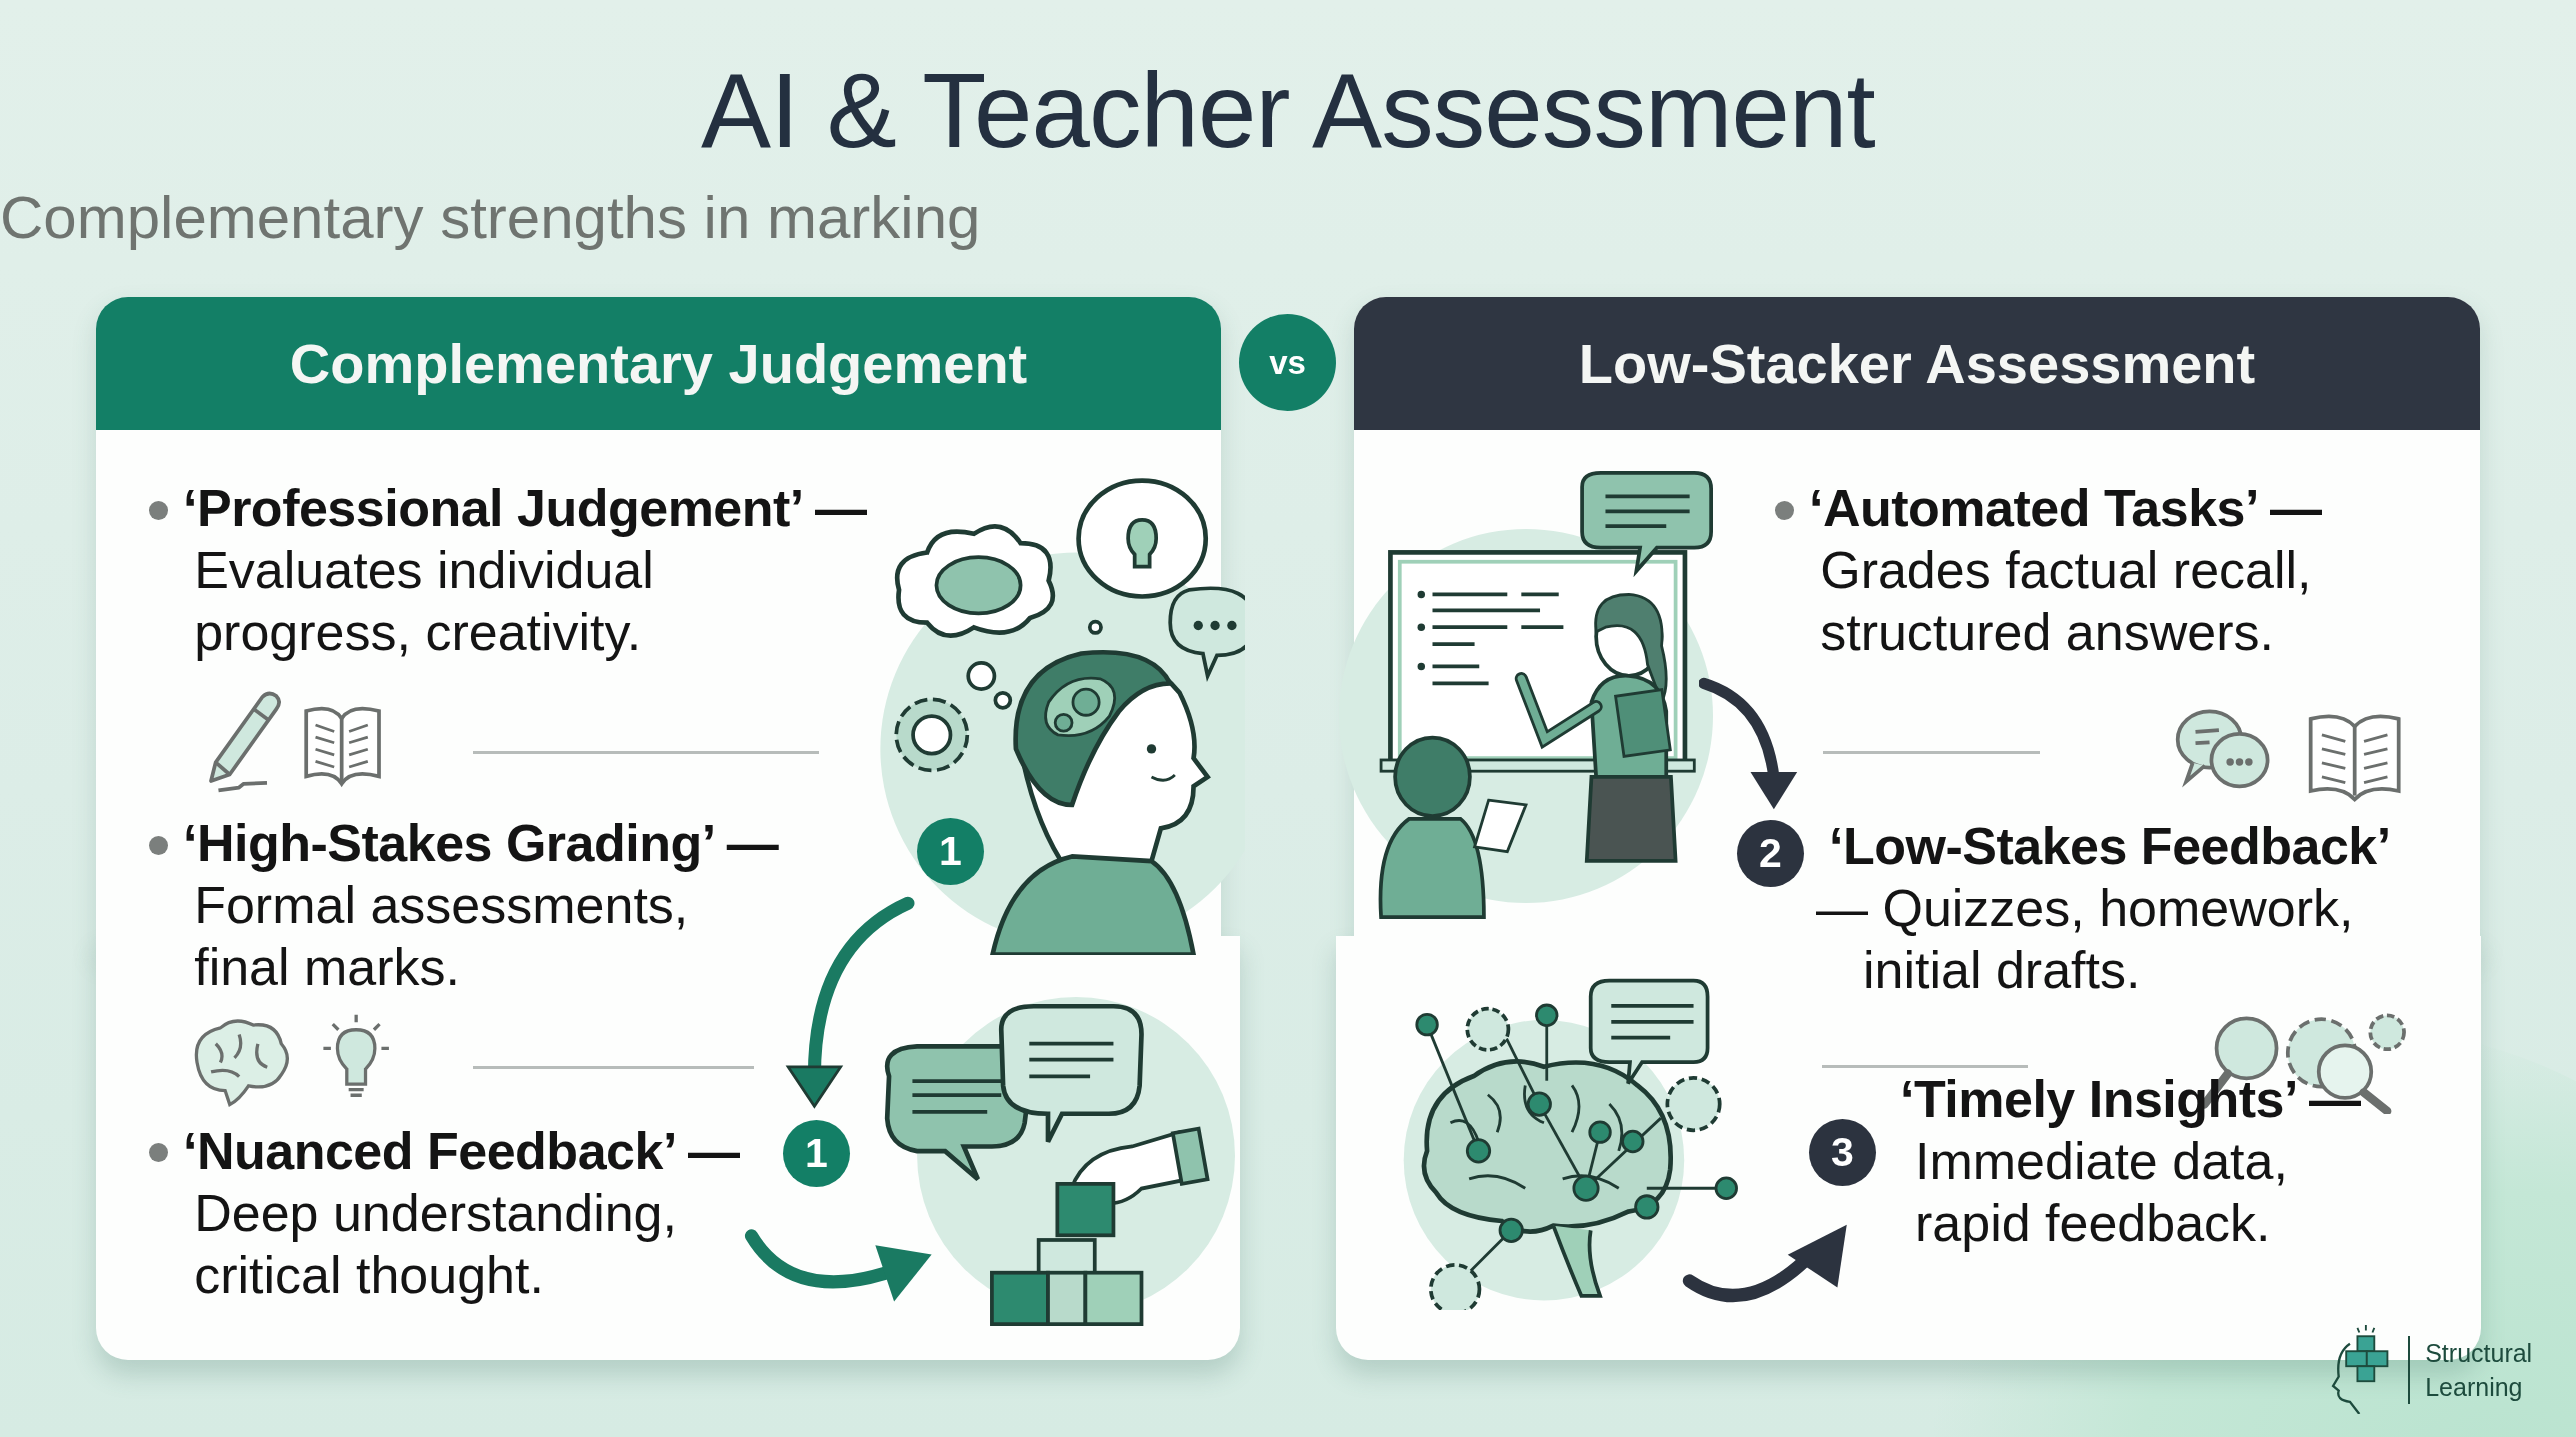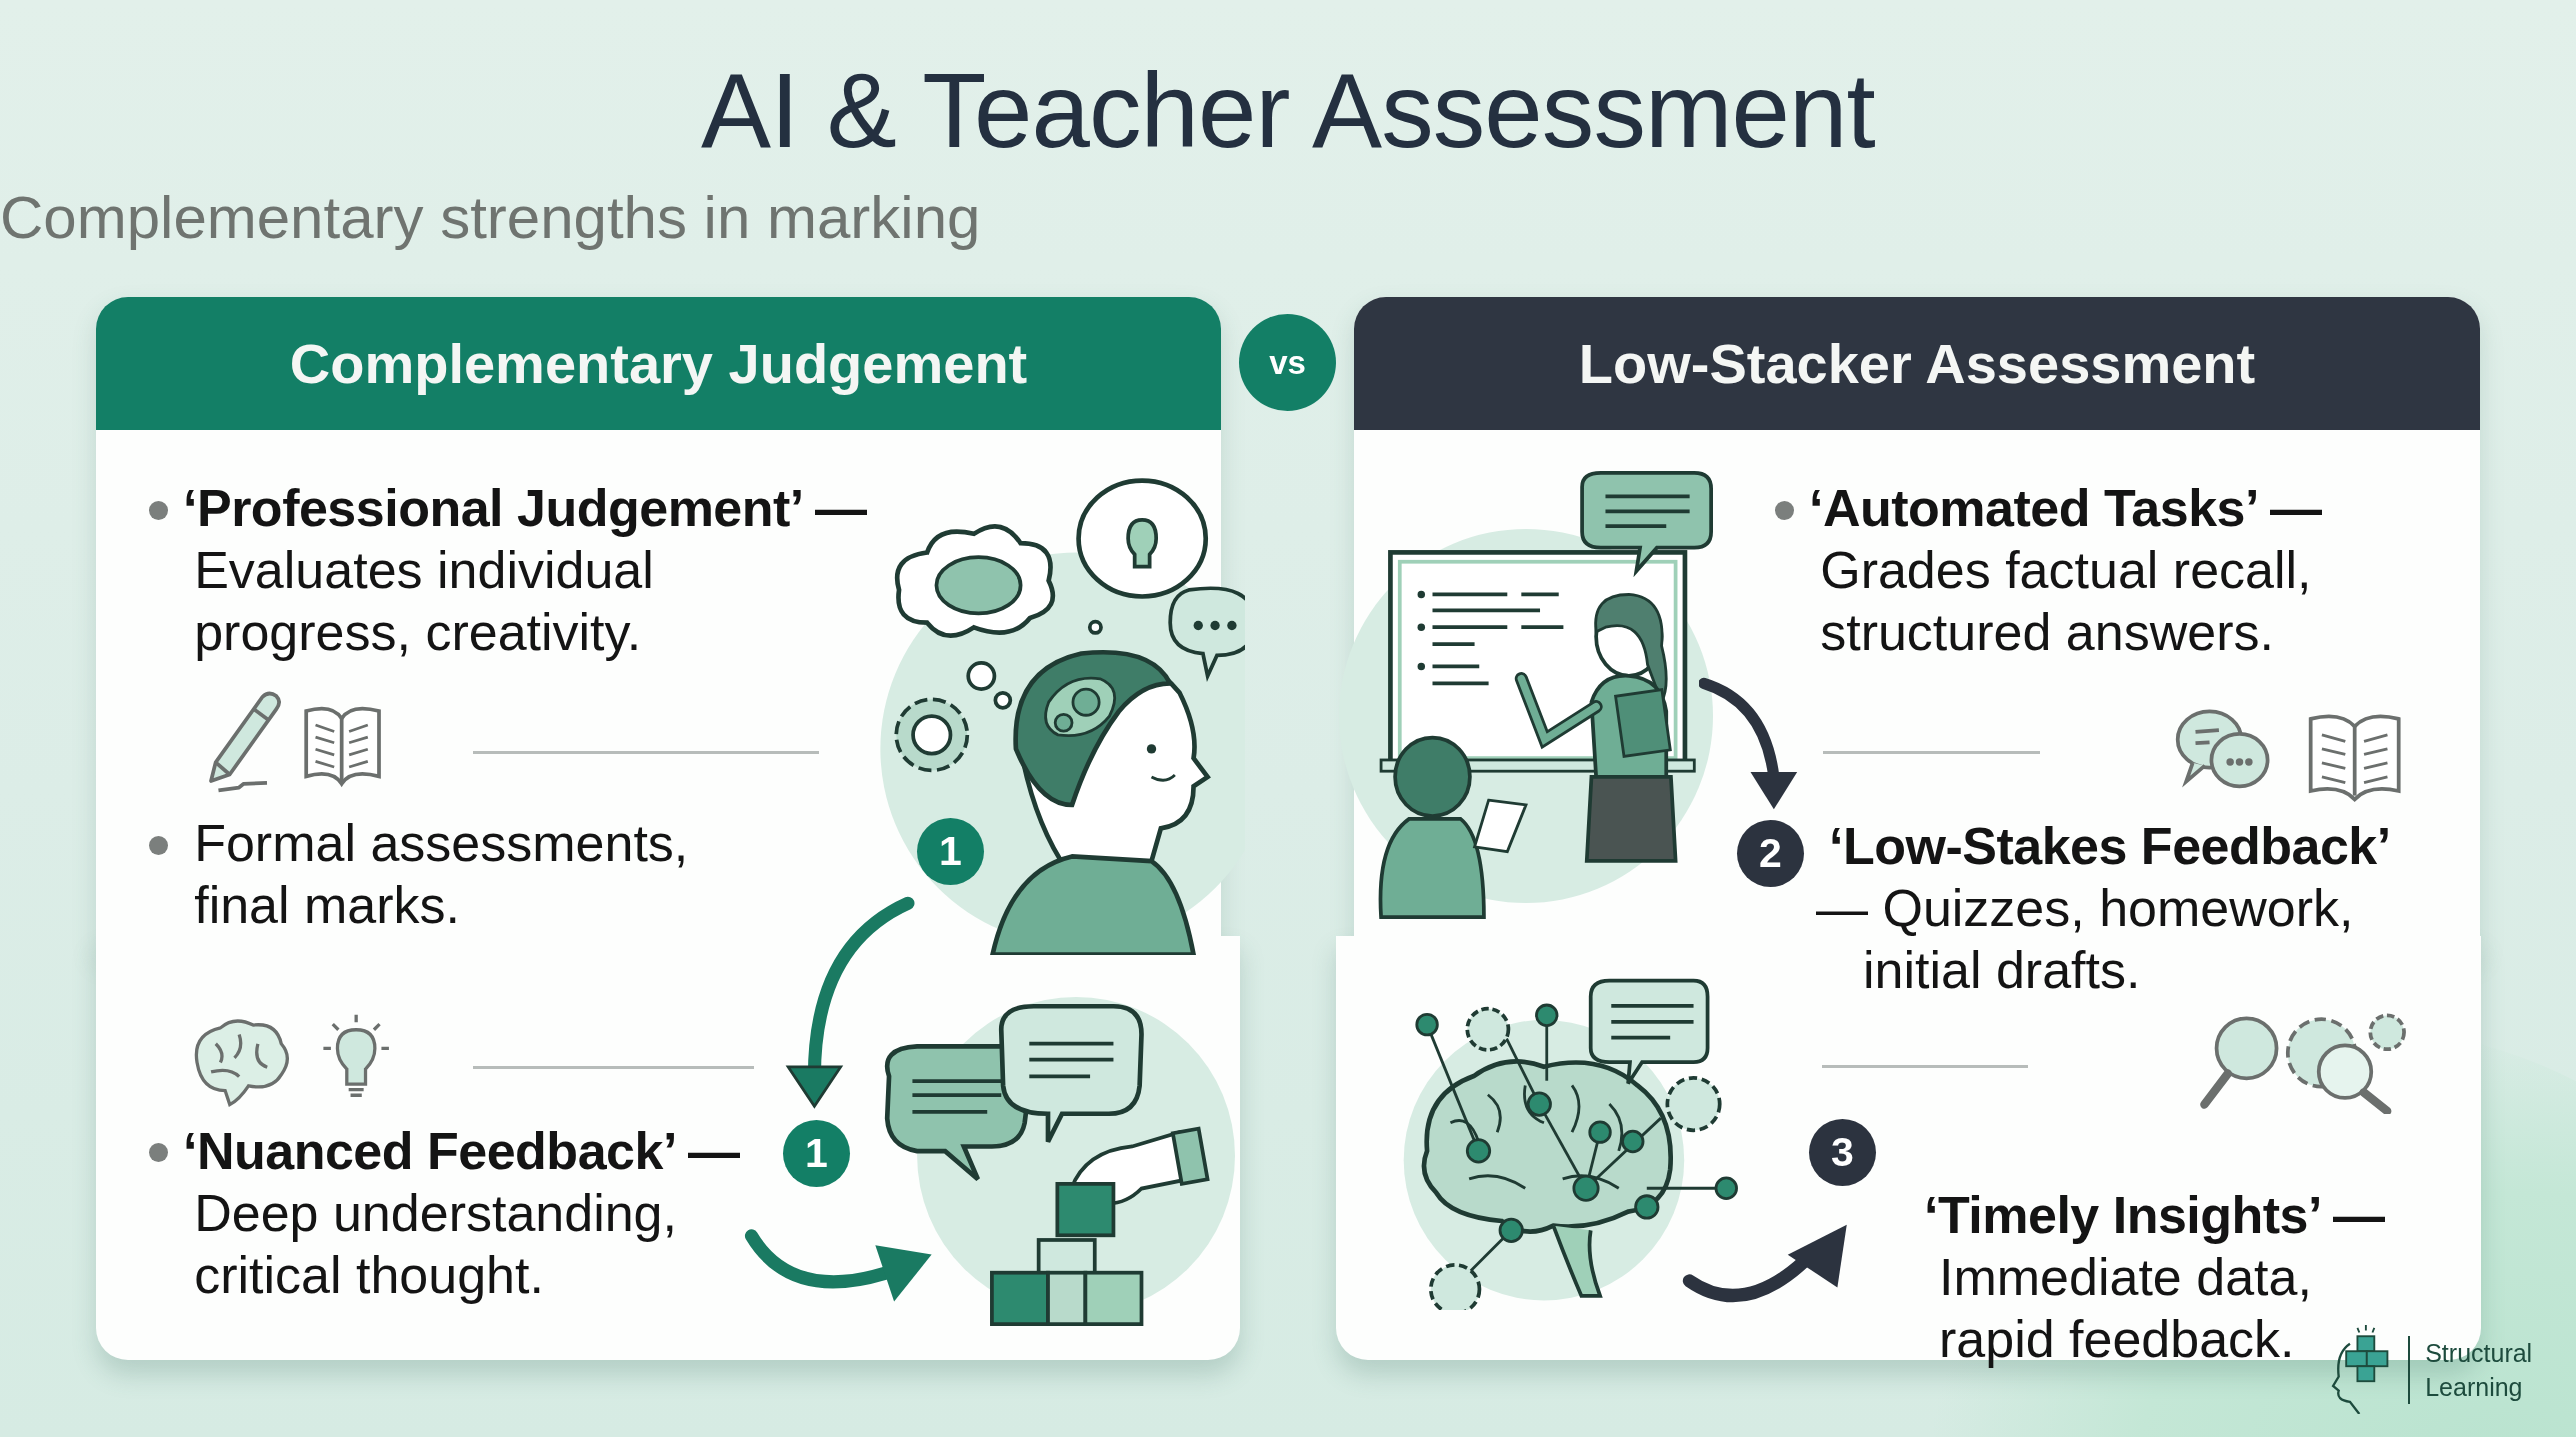--- a/index.html
+++ b/index.html
@@ -96,20 +96,21 @@
   <g stroke="#6b6f6d" stroke-width="4" fill="#fff">
     <path d="M122 30 Q150 22 160 38 Q170 22 200 30 L200 100 Q170 92 160 108 Q150 92 122 100 Z"></path>
     <line x1="160" y1="38" x2="160" y2="106"></line>
     <path d="M132 45 L152 52 M132 58 L152 64 M132 71 L152 77 M132 84 L152 90 M168 52 L188 45 M168 64 L188 58 M168 77 L188 71 M168 90 L188 84" stroke-width="3"></path>
   </g>
 </svg>
 <div class="divider" style="left:473px; top:751px; width:346px;"></div>
 
 <div class="bullet" style="left:149px; top:836px;"></div>
 <div class="item" style="left:183px; top:812px;">
+  <div class="head">‘High-Stakes Grading’ —</div>
   <div class="desc" style="padding-left:11.2px;">Formal assessments,</div>
   <div class="desc" style="padding-left:11.2px;">final marks.</div>
 </div>
 
 <svg class="art" style="left:183px; top:1011px;" width="234" height="103" viewBox="0 0 250 110">
   <g stroke="#6b6f6d" stroke-width="3.5" fill="#dcefe6">
     <path d="M15 55 Q10 25 40 18 Q55 5 75 15 Q100 12 105 35 Q118 50 105 68 Q95 85 70 80 Q60 95 50 100 L45 85 Q20 85 15 55 Z"></path>
     <path d="M35 35 Q45 45 40 55 M60 25 Q65 40 55 50 M80 35 Q75 55 90 60 M30 65 Q50 60 60 70" fill="none"></path>
   </g>
   <g stroke="#6b6f6d" stroke-width="3.5">
@@ -299,21 +300,21 @@
   <path d="M220 25 Q220 8 240 8 L330 8 Q345 8 345 25 L345 80 Q345 95 330 95 L275 95 L260 118 L262 95 L240 95 Q220 95 220 80 Z" fill="#cfe8de" stroke="#1f3b33" stroke-width="4"></path>
   <path d="M242 35 L330 35 M242 52 L330 52 M242 69 L305 69" stroke="#1f3b33" stroke-width="4"></path>
 </svg>
 
 <svg class="art" style="left:1680px; top:1217px;" width="178" height="94" viewBox="0 0 190 100">
   <path d="M10 68 Q70 110 140 40" fill="none" stroke="#2c333f" stroke-width="14" stroke-linecap="round"></path>
   <path d="M115 40 L178 8 L168 75 Z" fill="#2c333f"></path>
 </svg>
 
 <div class="badge dark" style="left:1809px; top:1119px;">3</div>
-<div class="item" style="left:1900px; top:1184px;margin-left:24px;">
+<div class="item" style="left:1900px; top:1068px;">
   <div class="head">‘Timely Insights’ —</div>
   <div class="desc" style="padding-left:15px;">Immediate data,</div>
   <div class="desc" style="padding-left:15px;">rapid feedback.</div>
 </div>
 
 <div class="logo">
   <svg width="66" height="89" viewBox="0 0 70 95">
     <path d="M20 20 Q5 30 8 55 L2 65 L8 70 Q5 80 20 82 L30 95" fill="none" stroke="#1d4b3d" stroke-width="2.5"></path>
     <rect x="28" y="12" width="18" height="16" fill="#3aa394" stroke="#1d4b3d" stroke-width="2"></rect>
     <rect x="16" y="28" width="22" height="16" fill="#3aa394" stroke="#1d4b3d" stroke-width="2"></rect>

